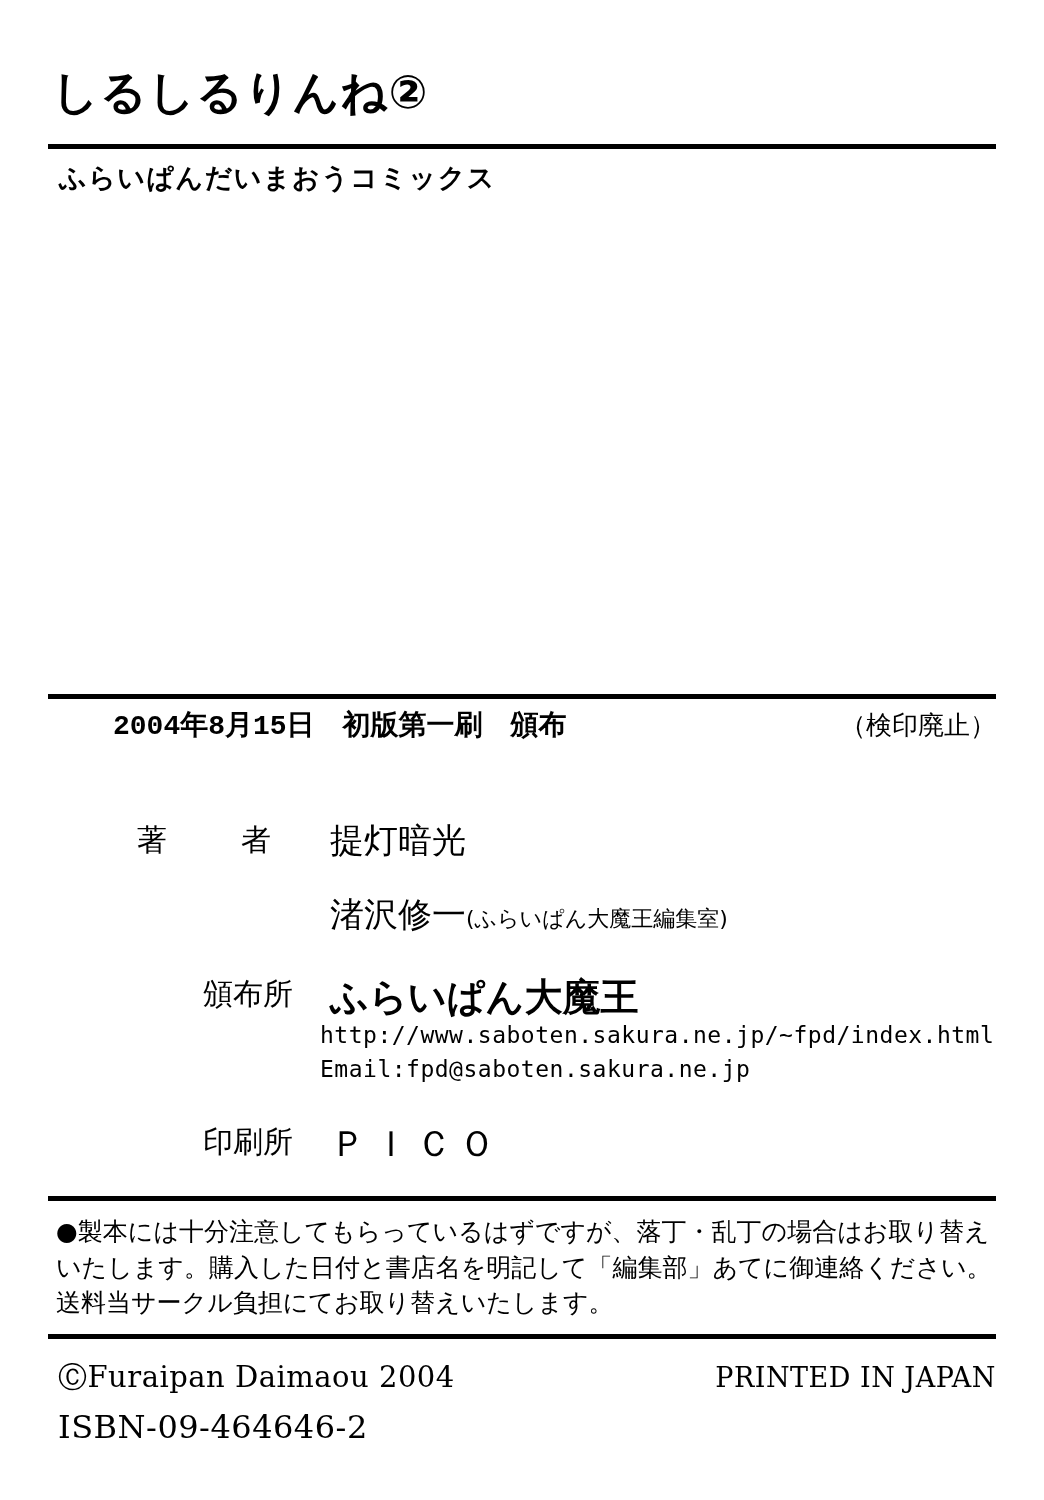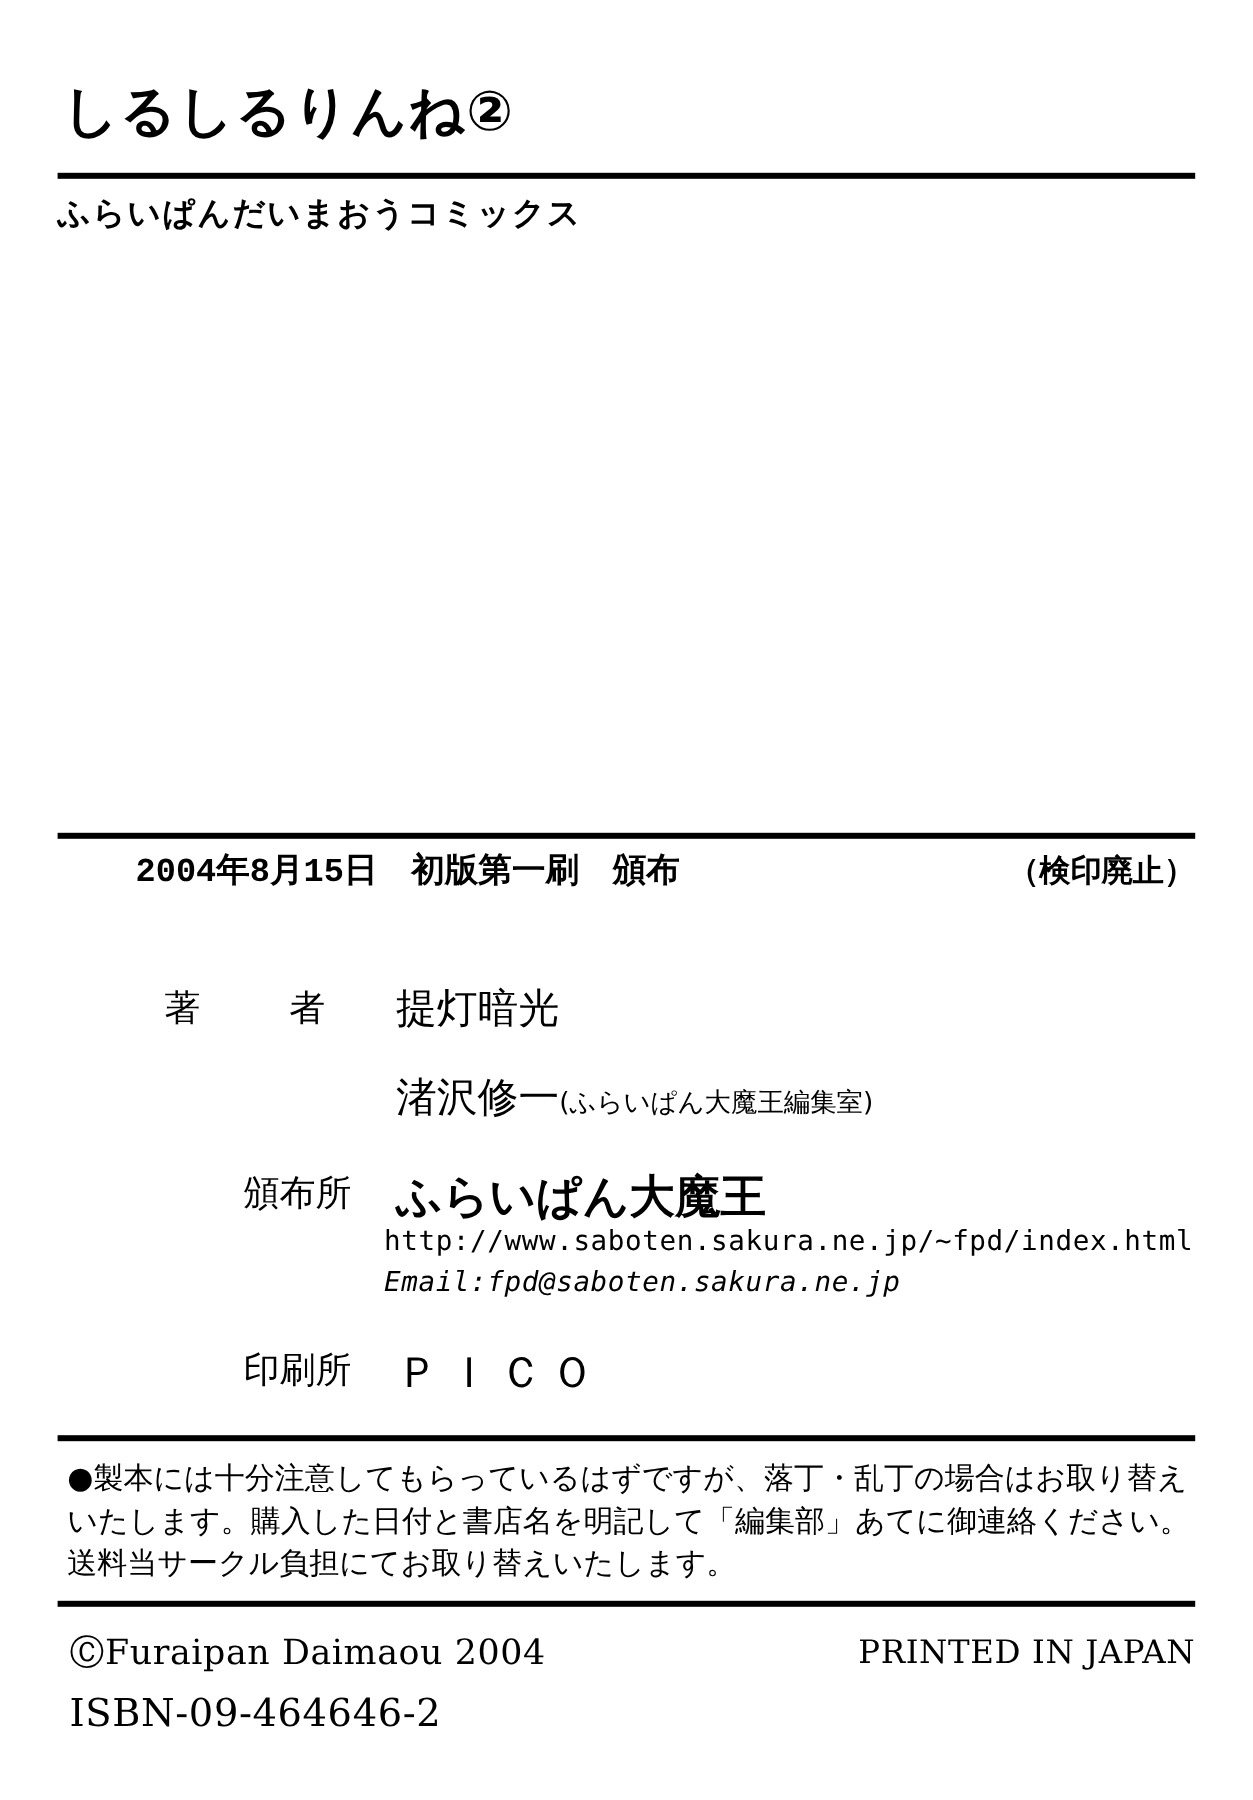--- a/index.html
+++ b/index.html
@@ -39,21 +39,21 @@
     background: #000;
   }
   .rule-top {
     left: 48px;
     top: 144px;
     width: 948px;
     height: 5px;
   }
   .subtitle {
     position: absolute;
-    left: 48px;
+    left: 59px;
     top: 160px;
     font-family: "DejaVu Sans", sans-serif;
     font-size: 27px;
     font-weight: 700;
     letter-spacing: 1.5px;
     white-space: nowrap;
   }
 
   
   .rule-mid {
@@ -77,21 +77,21 @@
     font-size: 28px;
     font-weight: 600;
     white-space: nowrap;
   }
   .pub-note {
     position: absolute;
     right: 0px;
     top: 2px;
     font-family: "DejaVu Sans", sans-serif;
     font-size: 26px;
-    font-weight: 700;
+    font-weight: 400;
     white-space: nowrap;
   }
 
   
   .colophon {
     position: absolute;
     left: 48px;
     top: 820px;
     width: 948px;
   }
@@ -221,21 +221,21 @@
     </div>
 
     <div class="c-row" style="height:62px;">
       <div class="c-value"><span>渚沢修一</span><span class="small">(ふらいぱん大魔王編集室)</span></div>
     </div>
 
     <div class="c-row" style="height:130px;">
       <div class="c-label">頒布所</div>
       <div class="c-value big">ふらいぱん大魔王</div>
       <div class="c-sub" style="top:48px;">http://www.saboten.sakura.ne.jp/~fpd/index.html</div>
-      <div class="c-sub" style="top:82px;font-style:italic;">Email:fpd@saboten.sakura.ne.jp</div>
+      <div class="c-sub" style="top:82px;">Email:fpd@saboten.sakura.ne.jp</div>
     </div>
 
     <div class="c-row" style="height:56px;">
       <div class="c-label">印刷所</div>
       <div class="c-value printer">ＰＩＣＯ</div>
     </div>
 
   </div>
 
   <div class="rule rule-notice-top"></div>

